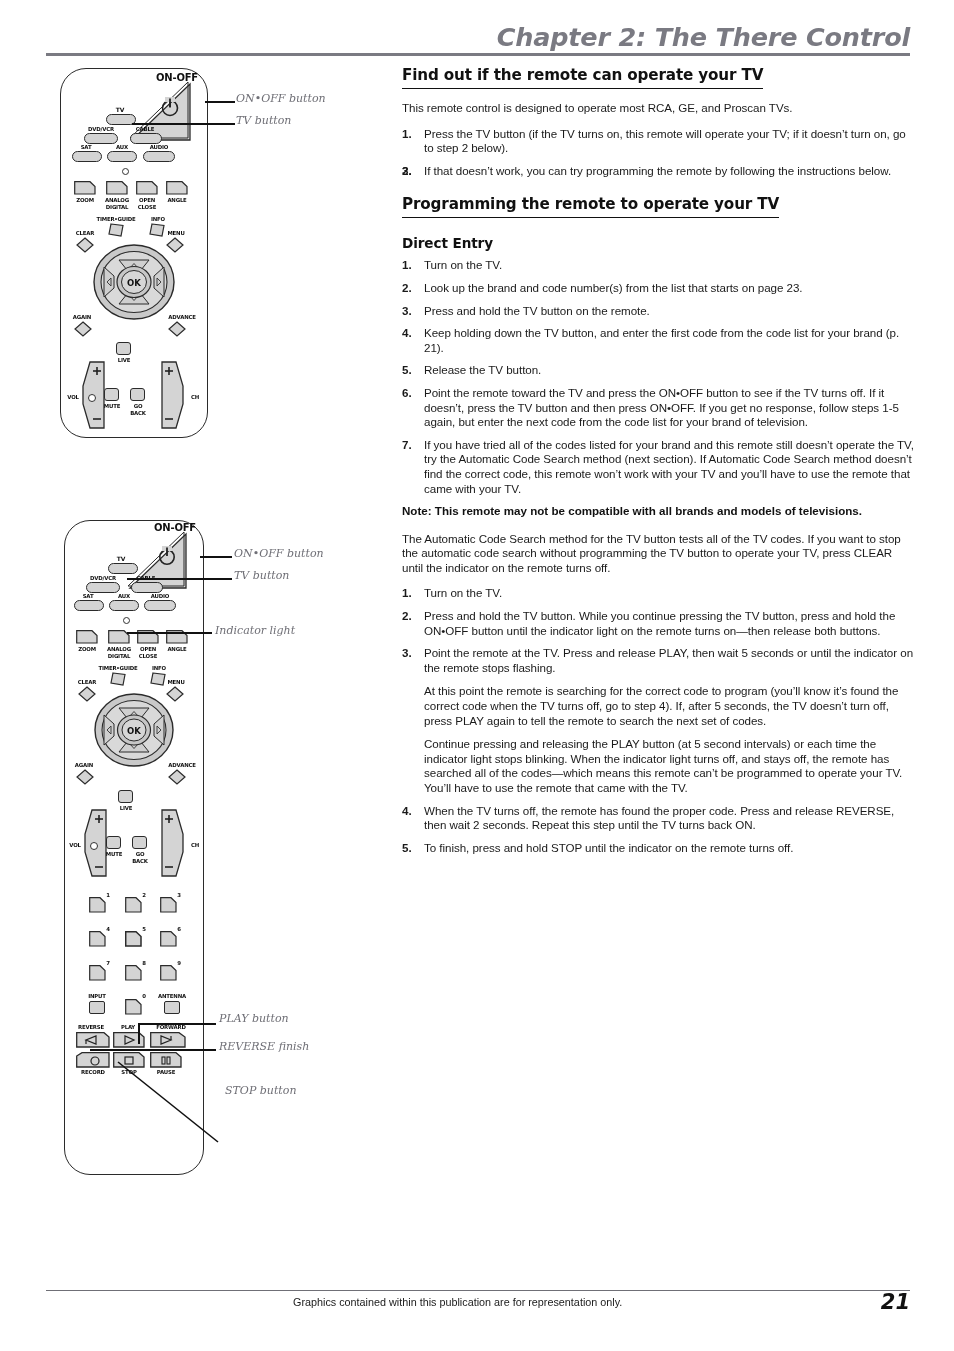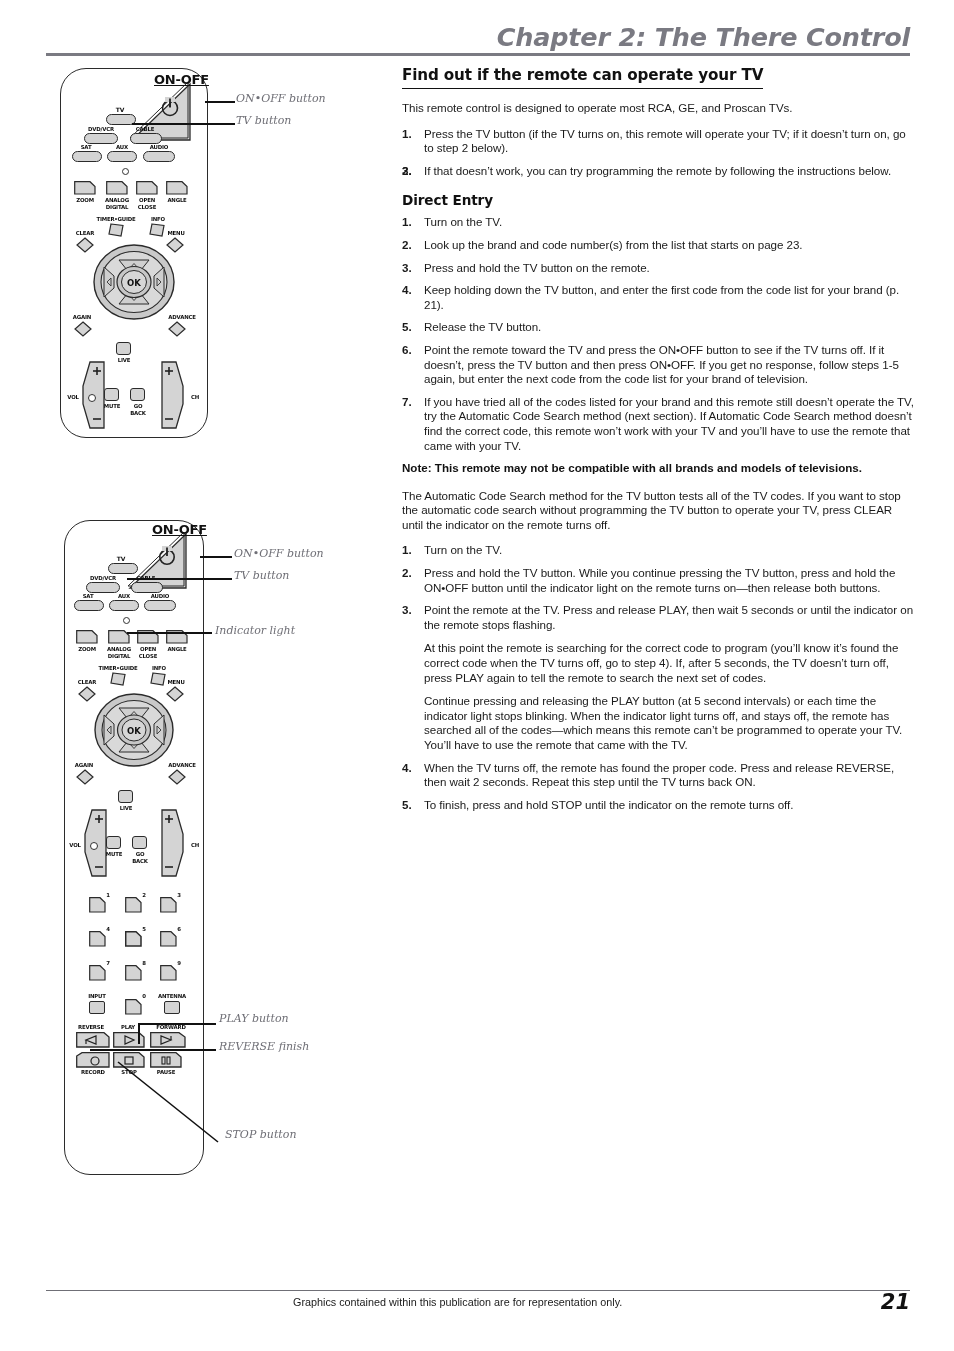--- a/index.html
+++ b/index.html
@@ -73,21 +73,21 @@
 
   
   .btn{position:absolute;background:#d4d4d4;border:1.3px solid #2b2b2b;box-sizing:border-box;}
   .lbl{
     position:absolute;font-family:"DejaVu Sans","Liberation Sans",sans-serif;
     font-weight:bold;color:#111;white-space:nowrap;text-align:center;
     letter-spacing:-0.2px;
   }
   .lbl.l6{font-size:6px;}
   .lbl.l55{font-size:5.4px;}
-  .lbl.l7{font-size:13px;text-decoration:underline;}
+  .lbl.l7{font-size:10px;}
 
   
   .wedge{position:absolute;}
   .wedge svg{display:block;}
 
   
   .pill{border-radius:7px;}
   
   .cut{position:absolute;}
   .cut svg{display:block;}
@@ -130,20 +130,23 @@
     <div class="sec-wrap">
       <h2 class="sec">Find out if the remote can operate your TV</h2>
     </div>
     <p class="body">This remote control is designed to operate most RCA, GE, and Proscan TVs.</p>
     <ol class="steps">
       <li><span class="num">1.</span><span>Press the TV button (if the TV turns on, this remote will operate your TV; if it doesn’t turn on, go to step 2 below).</span></li>
       <li><span class="num">2.</span></li>
       <li><span class="num">3.</span><span>If that doesn’t work, you can try programming the remote by following the instructions below.</span></li>
     </ol>
 
+    <div class="sec-wrap" style="margin-top:17px;">
+      <h2 class="sec">Programming the remote to operate your TV</h2>
+    </div>
 
     <h3 class="sub">Direct Entry</h3>
     <ol class="steps">
       <li><span class="num">1.</span><span>Turn on the TV.</span></li>
       <li><span class="num">2.</span><span>Look up the brand and code number(s) from the list that starts on page 23.</span></li>
       <li><span class="num">3.</span><span>Press and hold the TV button on the remote.</span></li>
       <li><span class="num">4.</span><span>Keep holding down the TV button, and enter the first code from the code list for your brand (p. 21).</span></li>
       <li><span class="num">5.</span><span>Release the TV button.</span></li>
       <li><span class="num">6.</span><span>Point the remote toward the TV and press the ON•OFF button to see if the TV turns off. If it doesn’t, press the TV button and then press ON•OFF. If you get no response, follow steps 1-5 again, but enter the next code from the code list for your brand of television.</span></li>
       <li><span class="num">7.</span><span>If you have tried all of the codes listed for your brand and this remote still doesn’t operate the TV, try the Automatic Code Search method (next section). If Automatic Code Search method doesn’t find the correct code, this remote won’t work with your TV and you’ll have to use the remote that came with your TV.</span></li>
@@ -614,19 +617,19 @@
   <div class="callout" style="left:219px;top:1012px;">PLAY button</div>
 
   <div class="lead h" style="left:90px;top:1049px;width:126px;"></div>
   <div class="callout" style="left:219px;top:1040px;">REVERSE finish</div>
 
   <div class="diag" style="left:118px;top:1062px;">
     <svg width="105" height="84">
         <line x1="0" y1="0" x2="100" y2="80" stroke="#111" stroke-width="1.6"></line>
       </svg>
   </div>
-  <div class="callout" style="left:225px;top:1128px;">STOP button</div>
+  <div class="callout" style="left:225px;top:1084px;">STOP button</div>
 
   <div class="footer-rule"></div>
   <div class="footer-text">Graphics contained within this publication are for representation only.</div>
   <div class="page-num">21</div>
 
 </div>
 
 </body></html>

